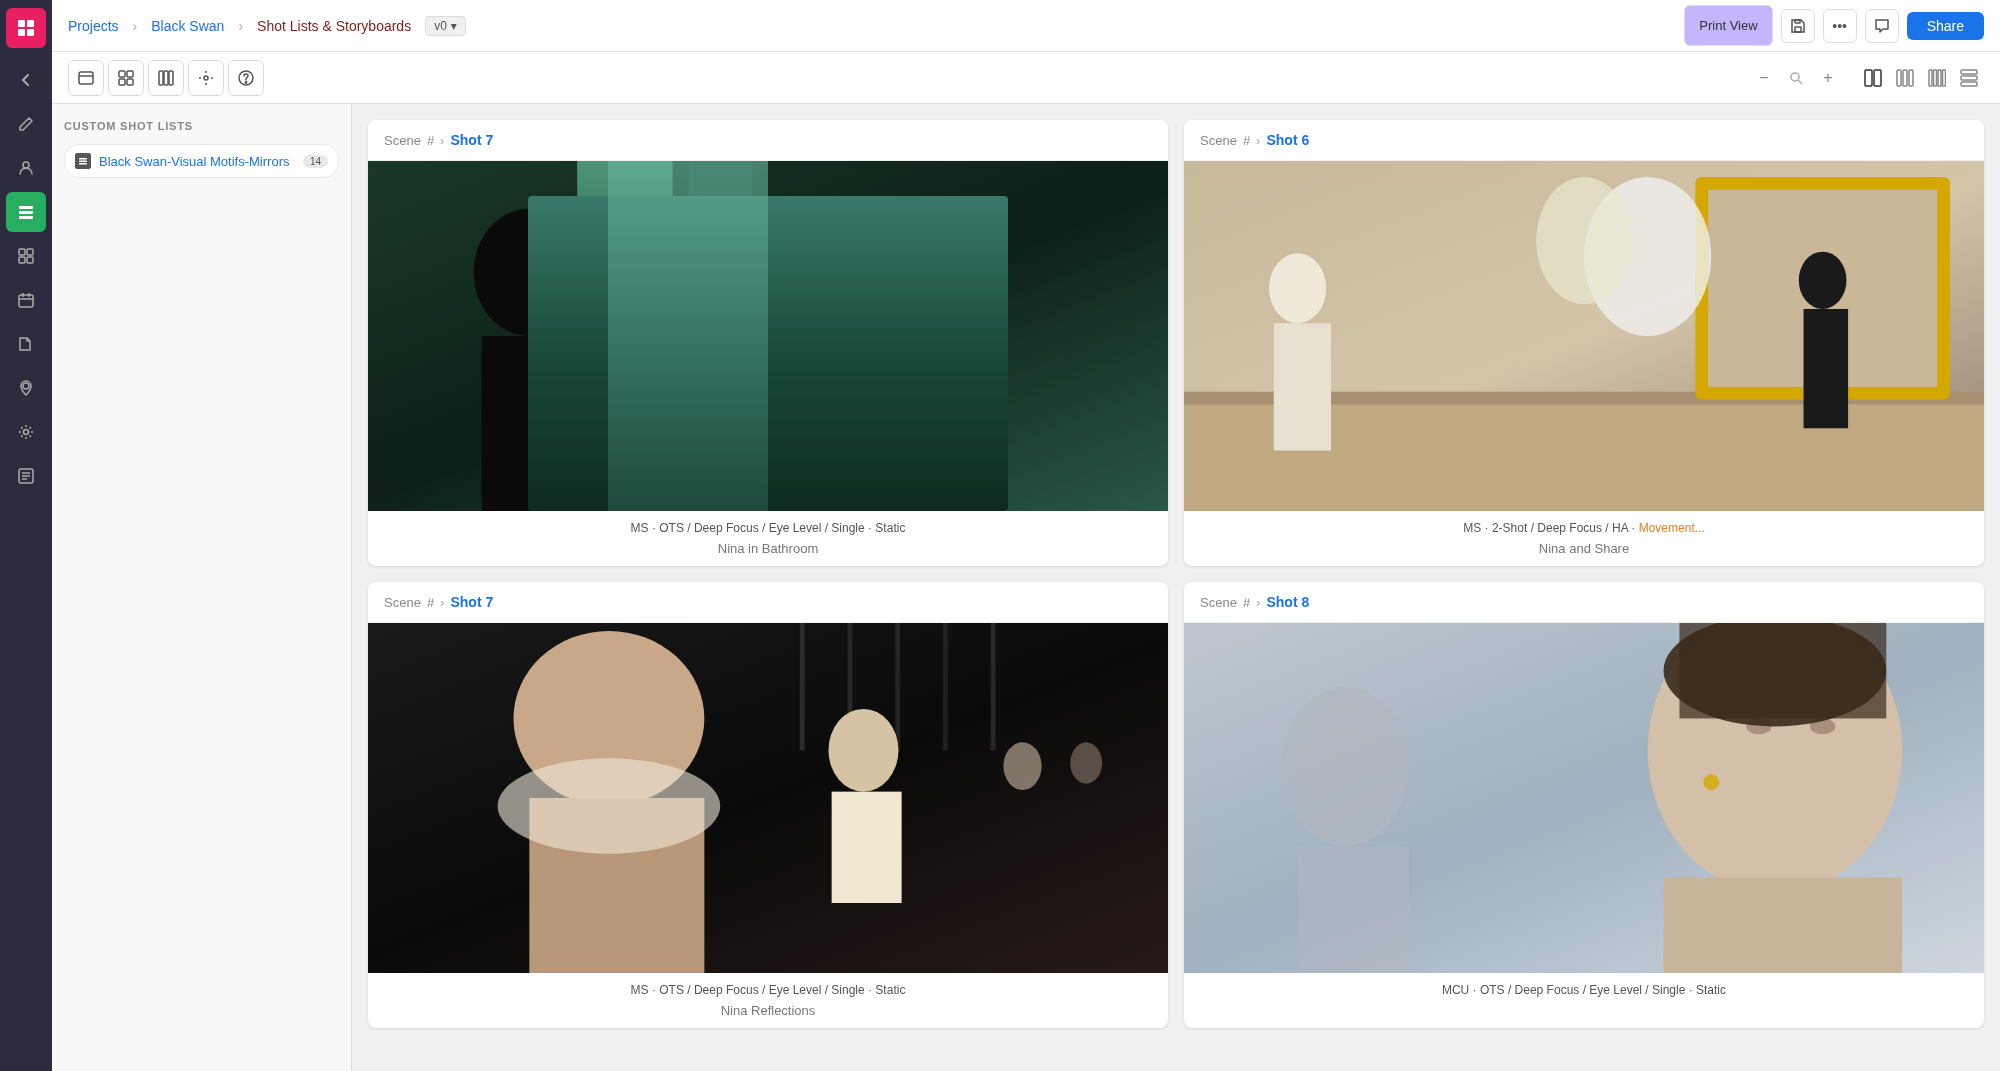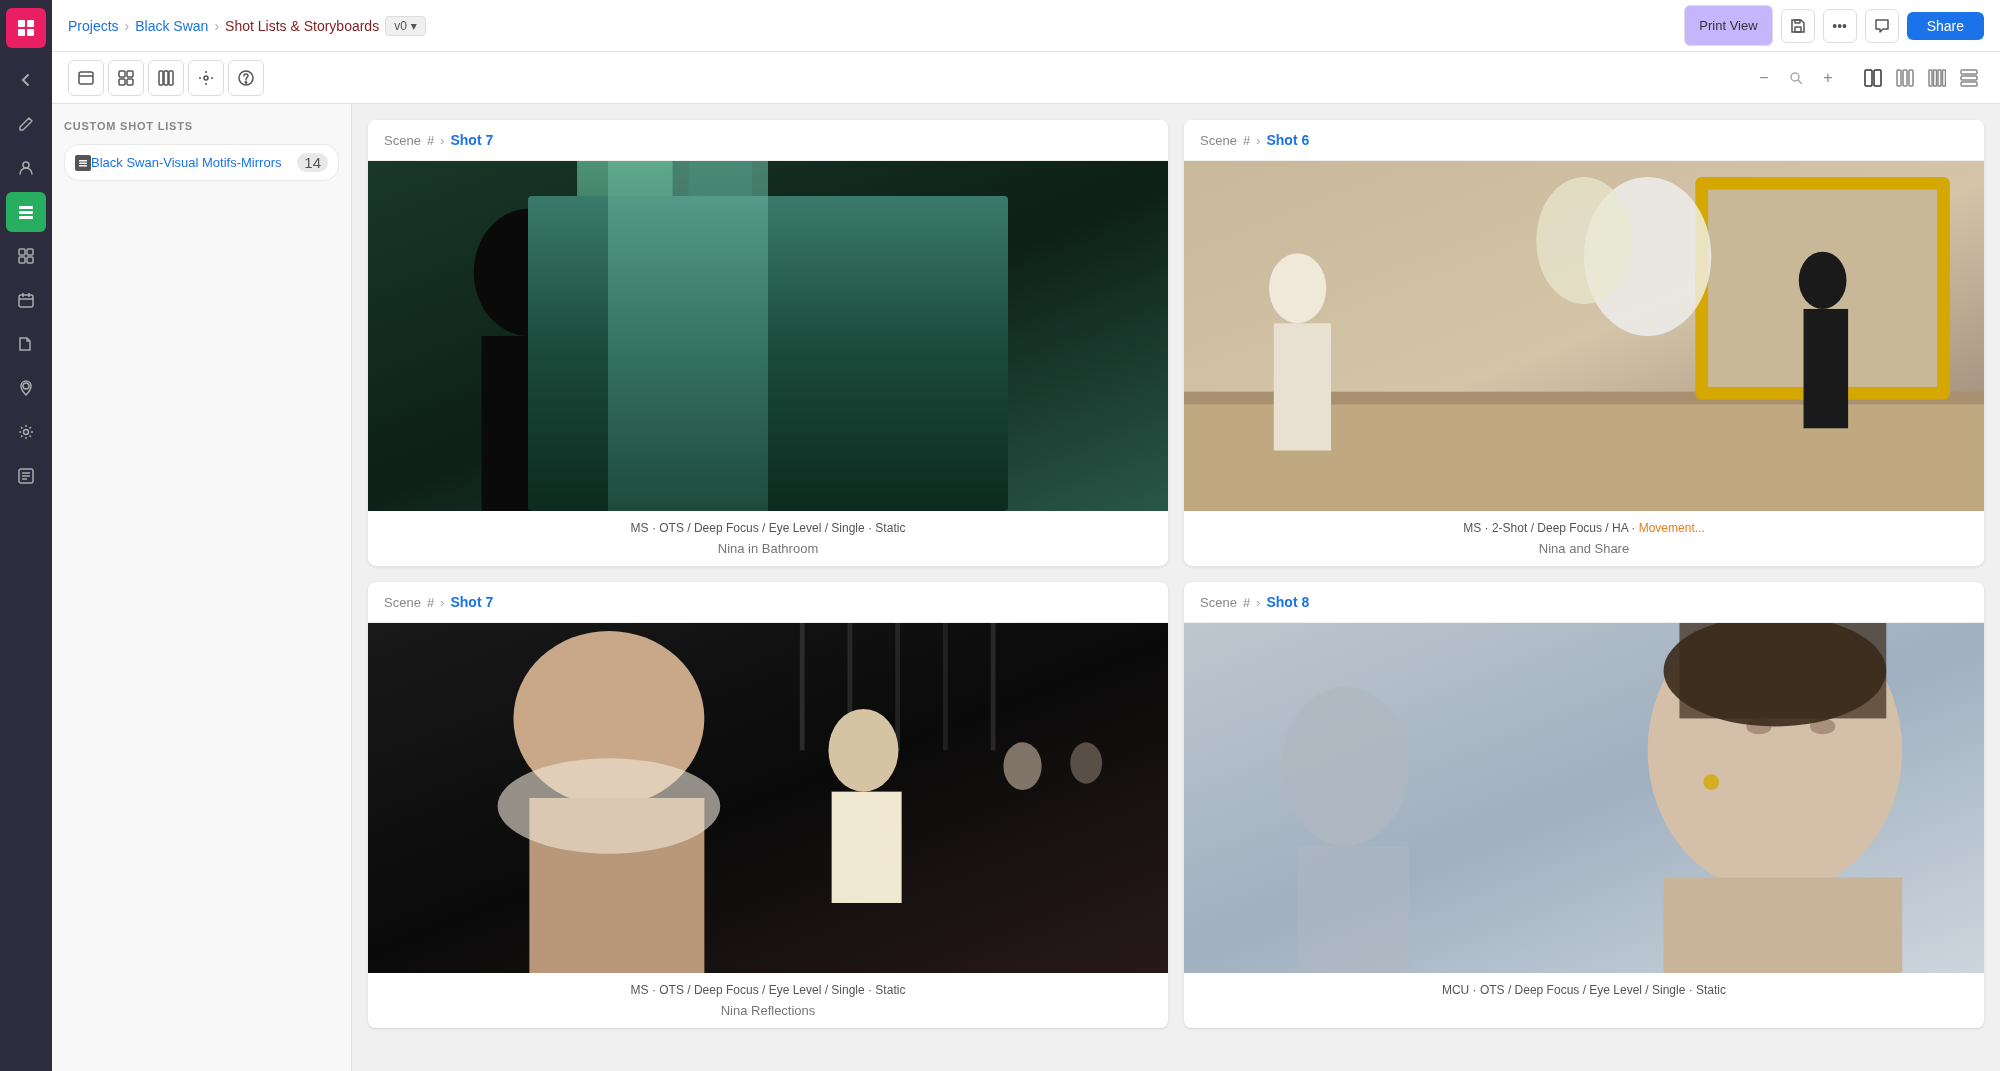--- a/index.html
+++ b/index.html
@@ -45,21 +45,21 @@
       display: flex;
       align-items: center;
       padding: 0 16px;
       border-bottom: 1px solid #e0e0e0;
       justify-content: space-between;
       flex-shrink: 0;
     }
     .breadcrumb {
       display: flex;
       align-items: center;
-      gap: 6px;
+      gap: 14px;
       font-size: 14px;
     }
     .breadcrumb-link { color: #1a73e8; cursor: pointer; }
     .breadcrumb-sep { color: #aaa; }
     .breadcrumb-current { color: #7f1d1d; font-weight: 500; }
     .version-badge {
       background: #f0f0f0;
       border: 1px solid #ddd;
       border-radius: 4px;
       padding: 2px 8px;
@@ -197,21 +197,21 @@
       font-size: 11px;
       font-weight: 600;
       color: #888;
       letter-spacing: 0.8px;
       text-transform: uppercase;
       margin-bottom: 12px;
     }
     .shot-list-item {
       display: flex;
       align-items: center;
-      gap: 0;
+      gap: 8px;
       padding: 8px 10px;
       border-radius: 15px;
       cursor: pointer;
       background: white;
       border: 1px solid #e8e8e8;
     }
     .shot-list-icon {
       width: 16px;
       height: 16px;
       background: #555;
@@ -224,21 +224,21 @@
     .shot-list-name {
       color: #1a73e8;
       font-size: 13px;
       flex: 1;
     }
     .shot-list-count {
       background: #e8e8e8;
       color: #555;
       border-radius: 10px;
       padding: 1px 7px;
-      font-size: 15px;
+      font-size: 10px;
     }
 
     
     .main-grid {
       flex: 1;
       overflow-y: auto;
       padding: 16px;
       background: #f0f0f0;
     }
     .shots-grid {

